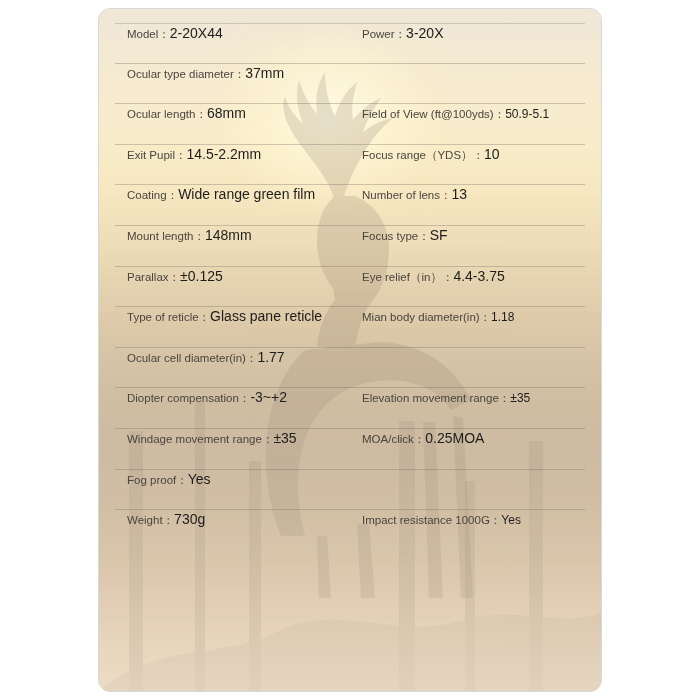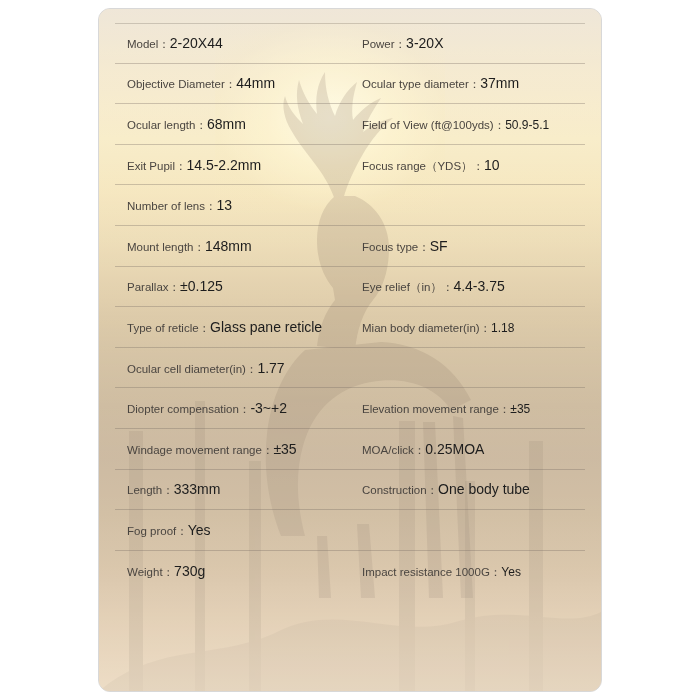--- a/index.html
+++ b/index.html
@@ -82,21 +82,21 @@
   .table-wrap {
     position: absolute;
     left: 16px;
     right: 16px;
     top: 14px;
     bottom: 10px;
   }
 
   .spec-row {
     display: flex;
-    align-items: center;
+    align-items: flex-start;
     height: 40.6px;
     border-bottom: 1px solid rgba(120,110,100,0.35);
     box-sizing: border-box;
   }
   .spec-row:first-child {
     border-top: 1px solid rgba(120,110,100,0.30);
   }
   .spec-row:last-child {
     border-bottom: none;
   }
@@ -159,36 +159,36 @@
   <div class="bg-veil"></div>
 
   <div class="table-wrap">
 
     <div class="spec-row">
       <div class="cell"><span class="k">Model：</span><span class="v">2-20X44</span></div>
       <div class="cell"><span class="k">Power：</span><span class="v">3-20X</span></div>
     </div>
 
     <div class="spec-row">
-      <div class="cell"><span class="k">Objective Diameter：</span><span class="v">44mm</span></div>
       <div class="cell"><span class="k">Ocular type diameter：</span><span class="v">37mm</span></div>
     </div>
 
     <div class="spec-row">
       <div class="cell"><span class="k">Ocular length：</span><span class="v">68mm</span></div>
       <div class="cell small"><span class="k">Field of View (ft@100yds)：</span><span class="v">50.9-5.1</span></div>
     </div>
 
 
     <div class="spec-row">
       <div class="cell"><span class="k">Exit Pupil：</span><span class="v">14.5-2.2mm</span></div>
       <div class="cell"><span class="k">Focus range（YDS）：</span><span class="v">10</span></div>
     </div>
 
     <div class="spec-row">
+      <div class="cell"><span class="k">Coating：</span><span class="v">Wide range green film</span></div>
       <div class="cell"><span class="k">Number of lens：</span><span class="v">13</span></div>
     </div>
 
     <div class="spec-row">
       <div class="cell"><span class="k">Mount length：</span><span class="v">148mm</span></div>
       <div class="cell"><span class="k">Focus type：</span><span class="v">SF</span></div>
     </div>
 
     <div class="spec-row">
       <div class="cell"><span class="k">Parallax：</span><span class="v">±0.125</span></div>
@@ -207,24 +207,20 @@
     <div class="spec-row">
       <div class="cell"><span class="k">Diopter compensation：</span><span class="v">-3~+2</span></div>
       <div class="cell small"><span class="k">Elevation movement range：</span><span class="v">±35</span></div>
     </div>
 
     <div class="spec-row">
       <div class="cell"><span class="k">Windage movement range：</span><span class="v">±35</span></div>
       <div class="cell"><span class="k">MOA/click：</span><span class="v">0.25MOA</span></div>
     </div>
 
-    <div class="spec-row">
-      <div class="cell"><span class="k">Length：</span><span class="v">333mm</span></div>
-      <div class="cell"><span class="k">Construction：</span><span class="v">One body tube</span></div>
-    </div>
 
     <div class="spec-row">
       <div class="cell"><span class="k">Fog proof：</span><span class="v">Yes</span></div>
     </div>
 
     <div class="spec-row">
       <div class="cell"><span class="k">Weight：</span><span class="v">730g</span></div>
       <div class="cell small"><span class="k">Impact resistance 1000G：</span><span class="v">Yes</span></div>
     </div>
 

